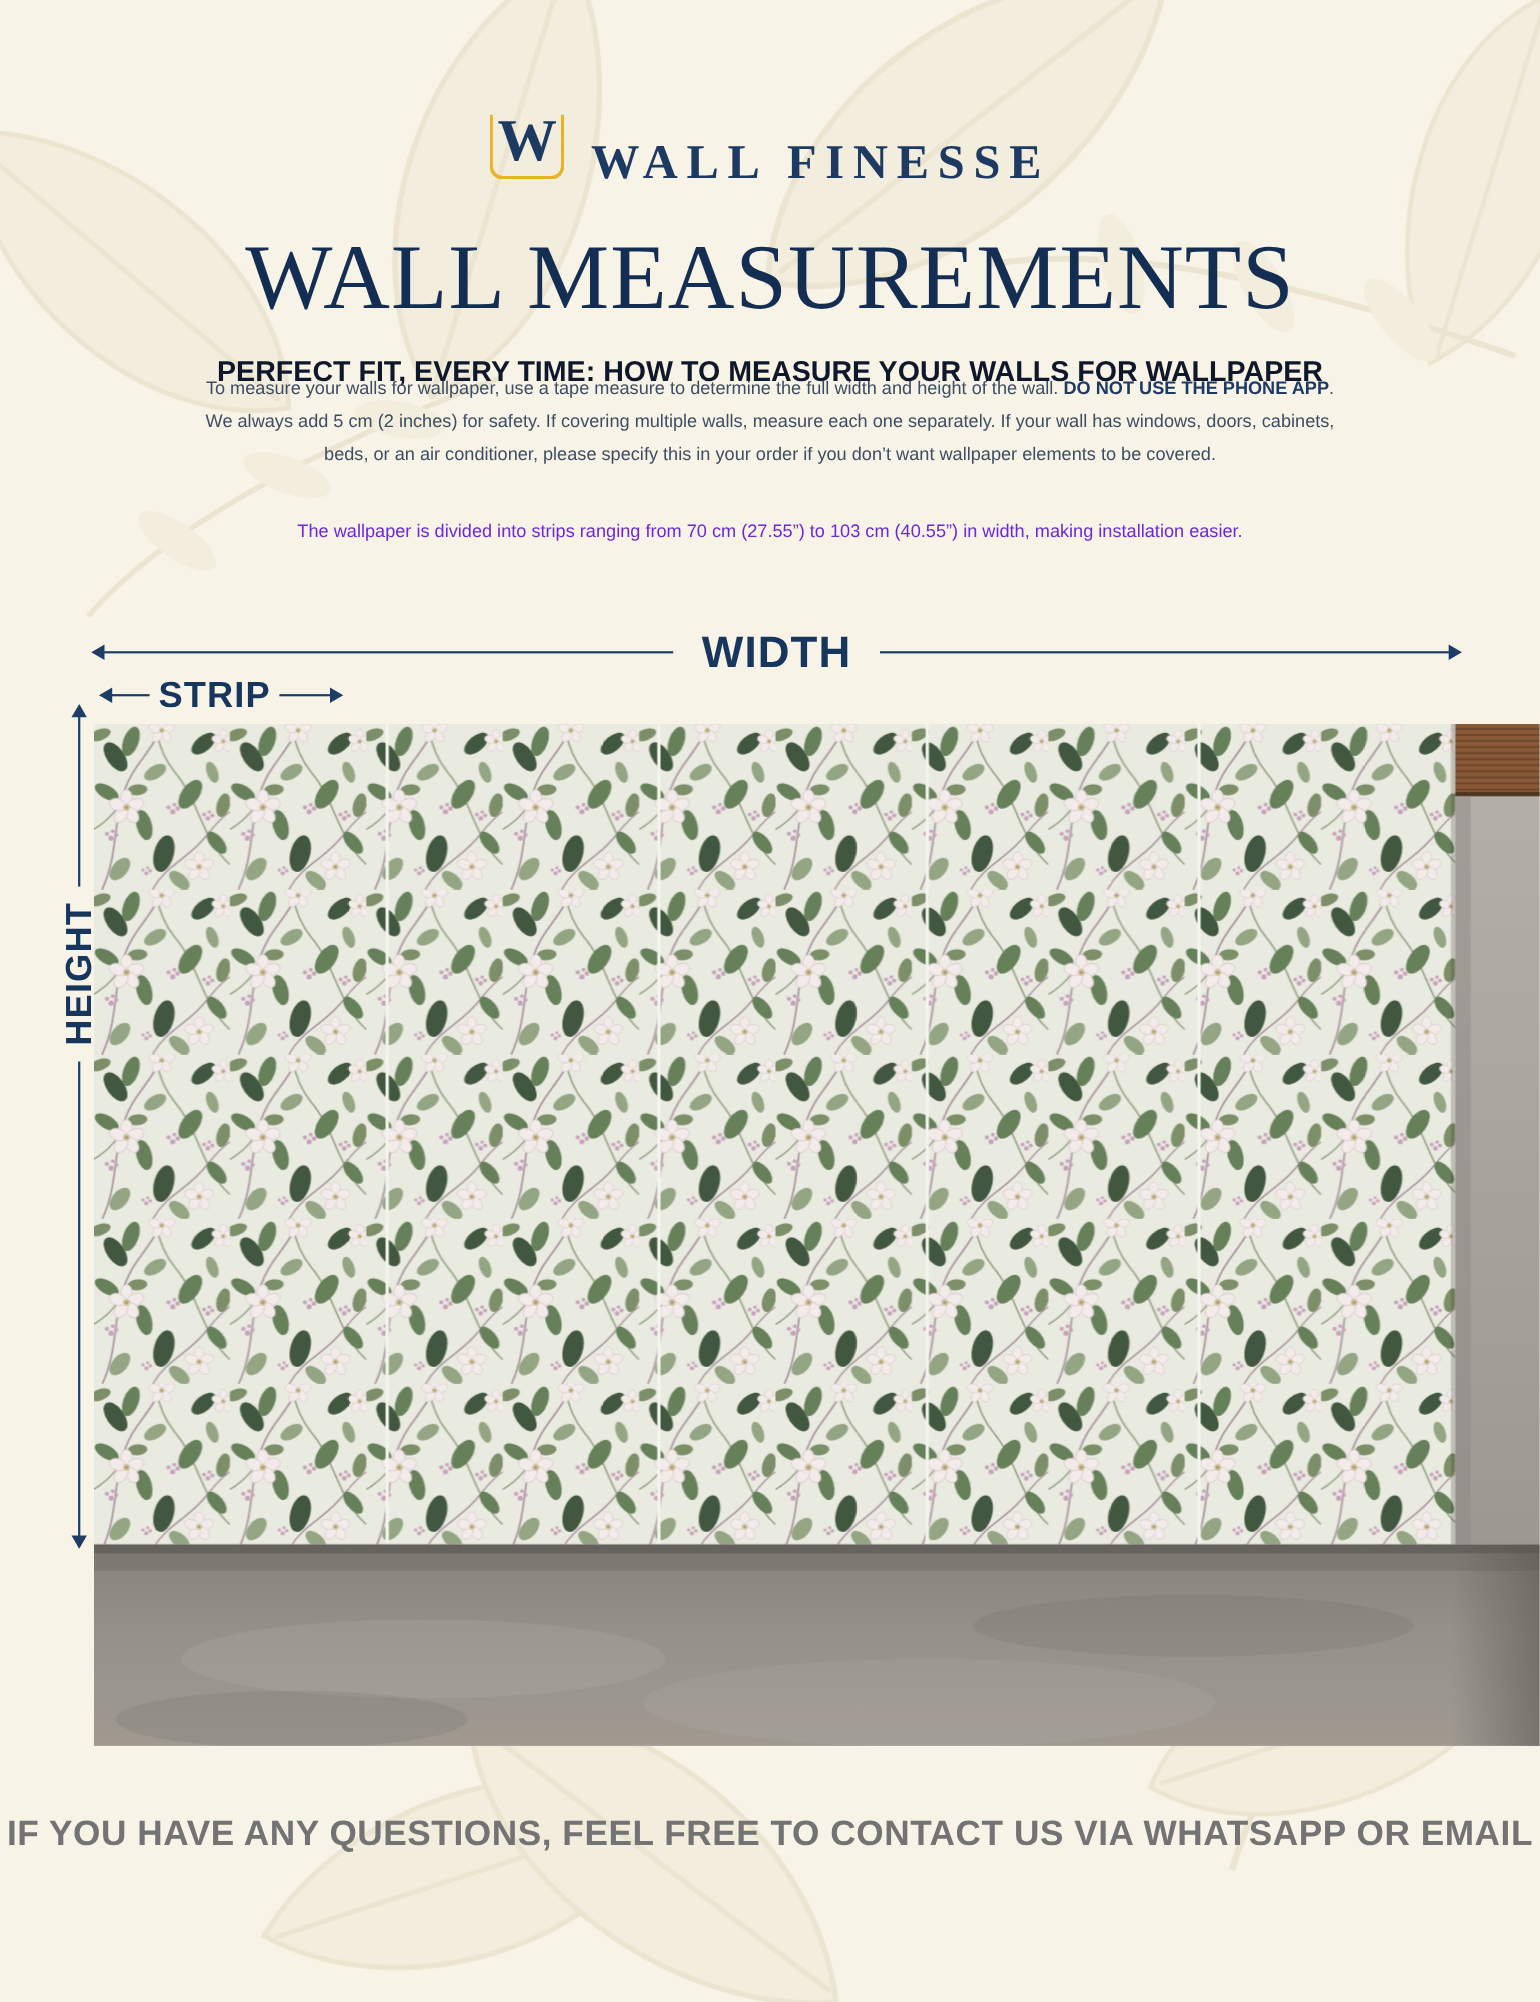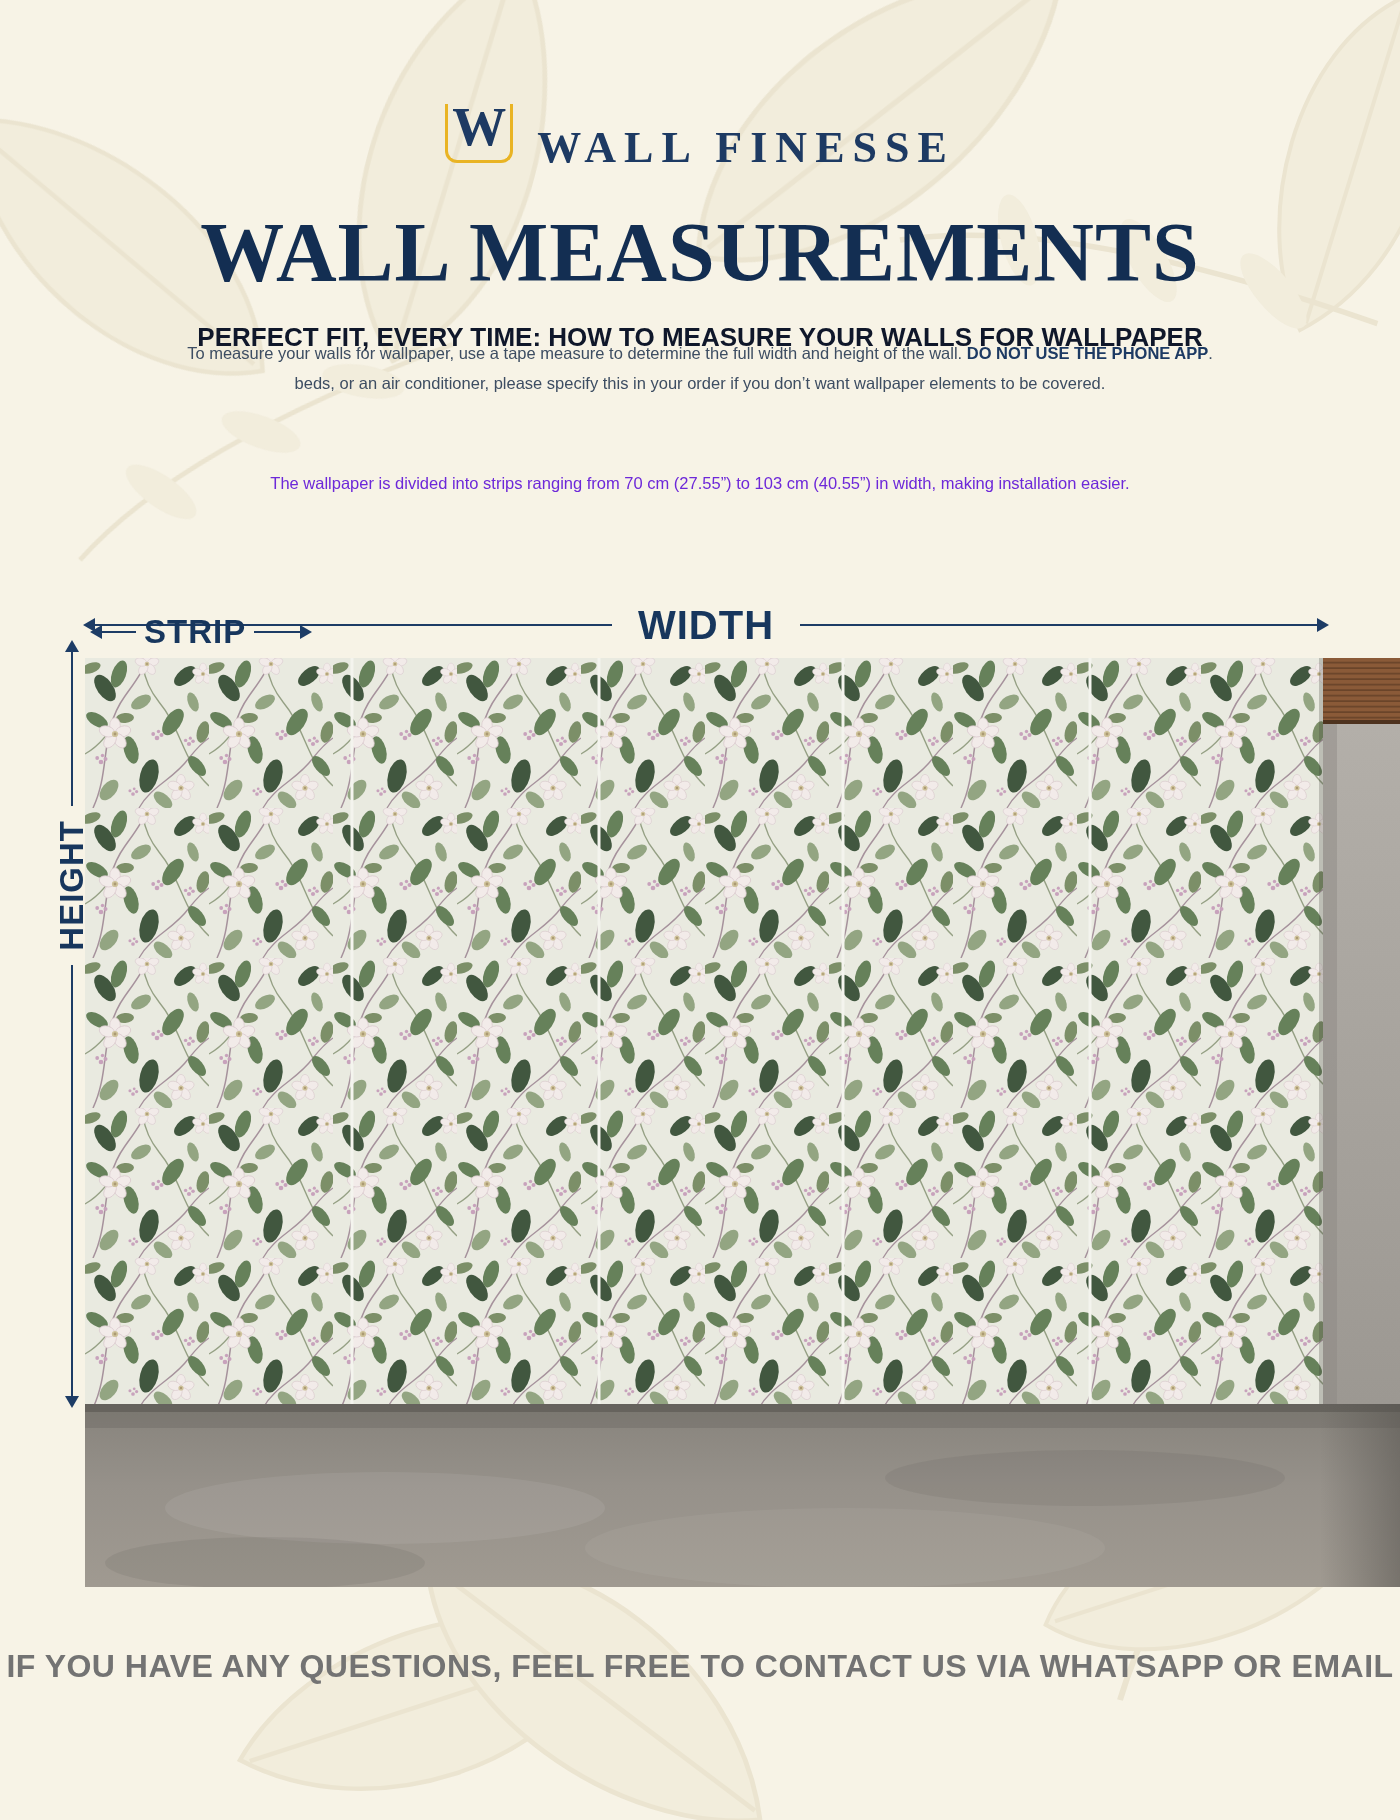--- a/index.html
+++ b/index.html
@@ -11,30 +11,30 @@
   
   .logo-row{left:0;top:94px;width:100%;display:flex;justify-content:center;align-items:center;gap:24px;}
   .mono{position:relative;width:62px;height:56px;border-left:3px solid #e9b424;border-right:3px solid #e9b424;
         border-bottom:3px solid #e9b424;border-radius:0 0 12px 12px;display:flex;justify-content:center;}
   .mono span{font-family:"Liberation Serif",serif;font-weight:700;font-size:54px;line-height:60px;
              color:#1d3a63;margin-top:-7px;}
   .logo-text{font-family:"Liberation Serif",serif;font-weight:700;font-size:44px;letter-spacing:8px;color:#1d3a63;margin-top:28px;}
 
   
   .title{left:0;top:148px;width:100%;text-align:center;font-family:"Liberation Serif",serif;
-         font-weight:700;font-size:84px;letter-spacing:1px;color:#132e52;}
+         font-weight:400;font-size:84px;letter-spacing:1px;color:#132e52;}
   .subtitle{left:0;top:300px;width:100%;text-align:center;font-weight:700;font-size:26px;color:#0f172a;}
 
   .intro{left:0;top:338px;width:100%;text-align:center;font-size:16.5px;line-height:30px;color:#3d4d62;}
   .intro b{color:#1d3a63;text-align:center;}
   .strips-note{left:0;top:468px;width:100%;text-align:center;font-size:16.5px;line-height:30px;color:#6d28d9;}
 
   
   .navy{background:#1d3c66;}
-  .measure-width{left:85px;top:602px;width:1242px;height:46px;display:flex;align-items:center;gap:26px;text-align:center;}
+  .measure-width{left:85px;top:570px;width:1242px;height:46px;display:flex;align-items:center;gap:26px;text-align:center;}
   .measure-width .lbl{font-weight:700;font-size:40px;color:#17365d;letter-spacing:1px;}
   .hline{position:relative;flex:1;height:2px;}
   .hline.cap-left::before{content:"";position:absolute;left:-2px;top:-6px;border-right:12px solid #1d3c66;
         border-top:7px solid transparent;border-bottom:7px solid transparent;}
   .hline.cap-right::after{content:"";position:absolute;right:-2px;top:-6px;border-left:12px solid #1d3c66;
         border-top:7px solid transparent;border-bottom:7px solid transparent;}
 
   .measure-strip{left:92px;top:610px;height:44px;display:flex;align-items:center;gap:8px;}
   .measure-strip .lbl{font-weight:700;font-size:33px;color:#17365d;letter-spacing:1px;}
   .sline{position:relative;width:44px;height:2px;}
@@ -94,20 +94,21 @@
       <span>W</span>
     </div>
     <div class="logo-text">WALL FINESSE</div>
   </header>
 
   <h1 class="layer title">WALL MEASUREMENTS</h1>
   <h2 class="layer subtitle">PERFECT FIT, EVERY TIME: HOW TO MEASURE YOUR WALLS FOR WALLPAPER</h2>
 
   <div class="layer intro">
     <div><span>To measure your walls for wallpaper, use a tape measure to determine the full width and height of the wall. </span><b>DO NOT USE THE PHONE APP</b><span>.</span></div>
+    <div>We always add 5 cm (2 inches) for safety. If covering multiple walls, measure each one separately. If your wall has windows, doors, cabinets,</div>
     <div>beds, or an air conditioner, please specify this in your order if you don’t want wallpaper elements to be covered.</div>
   </div>
 
   <div class="layer strips-note">
     <div>The wallpaper is divided into strips ranging from 70 cm (27.55”) to 103 cm (40.55”) in width, making installation easier.</div>
   </div>
 
   <div class="layer measure-width">
     <div class="hline navy cap-left"></div>
     <div class="lbl">WIDTH</div>

